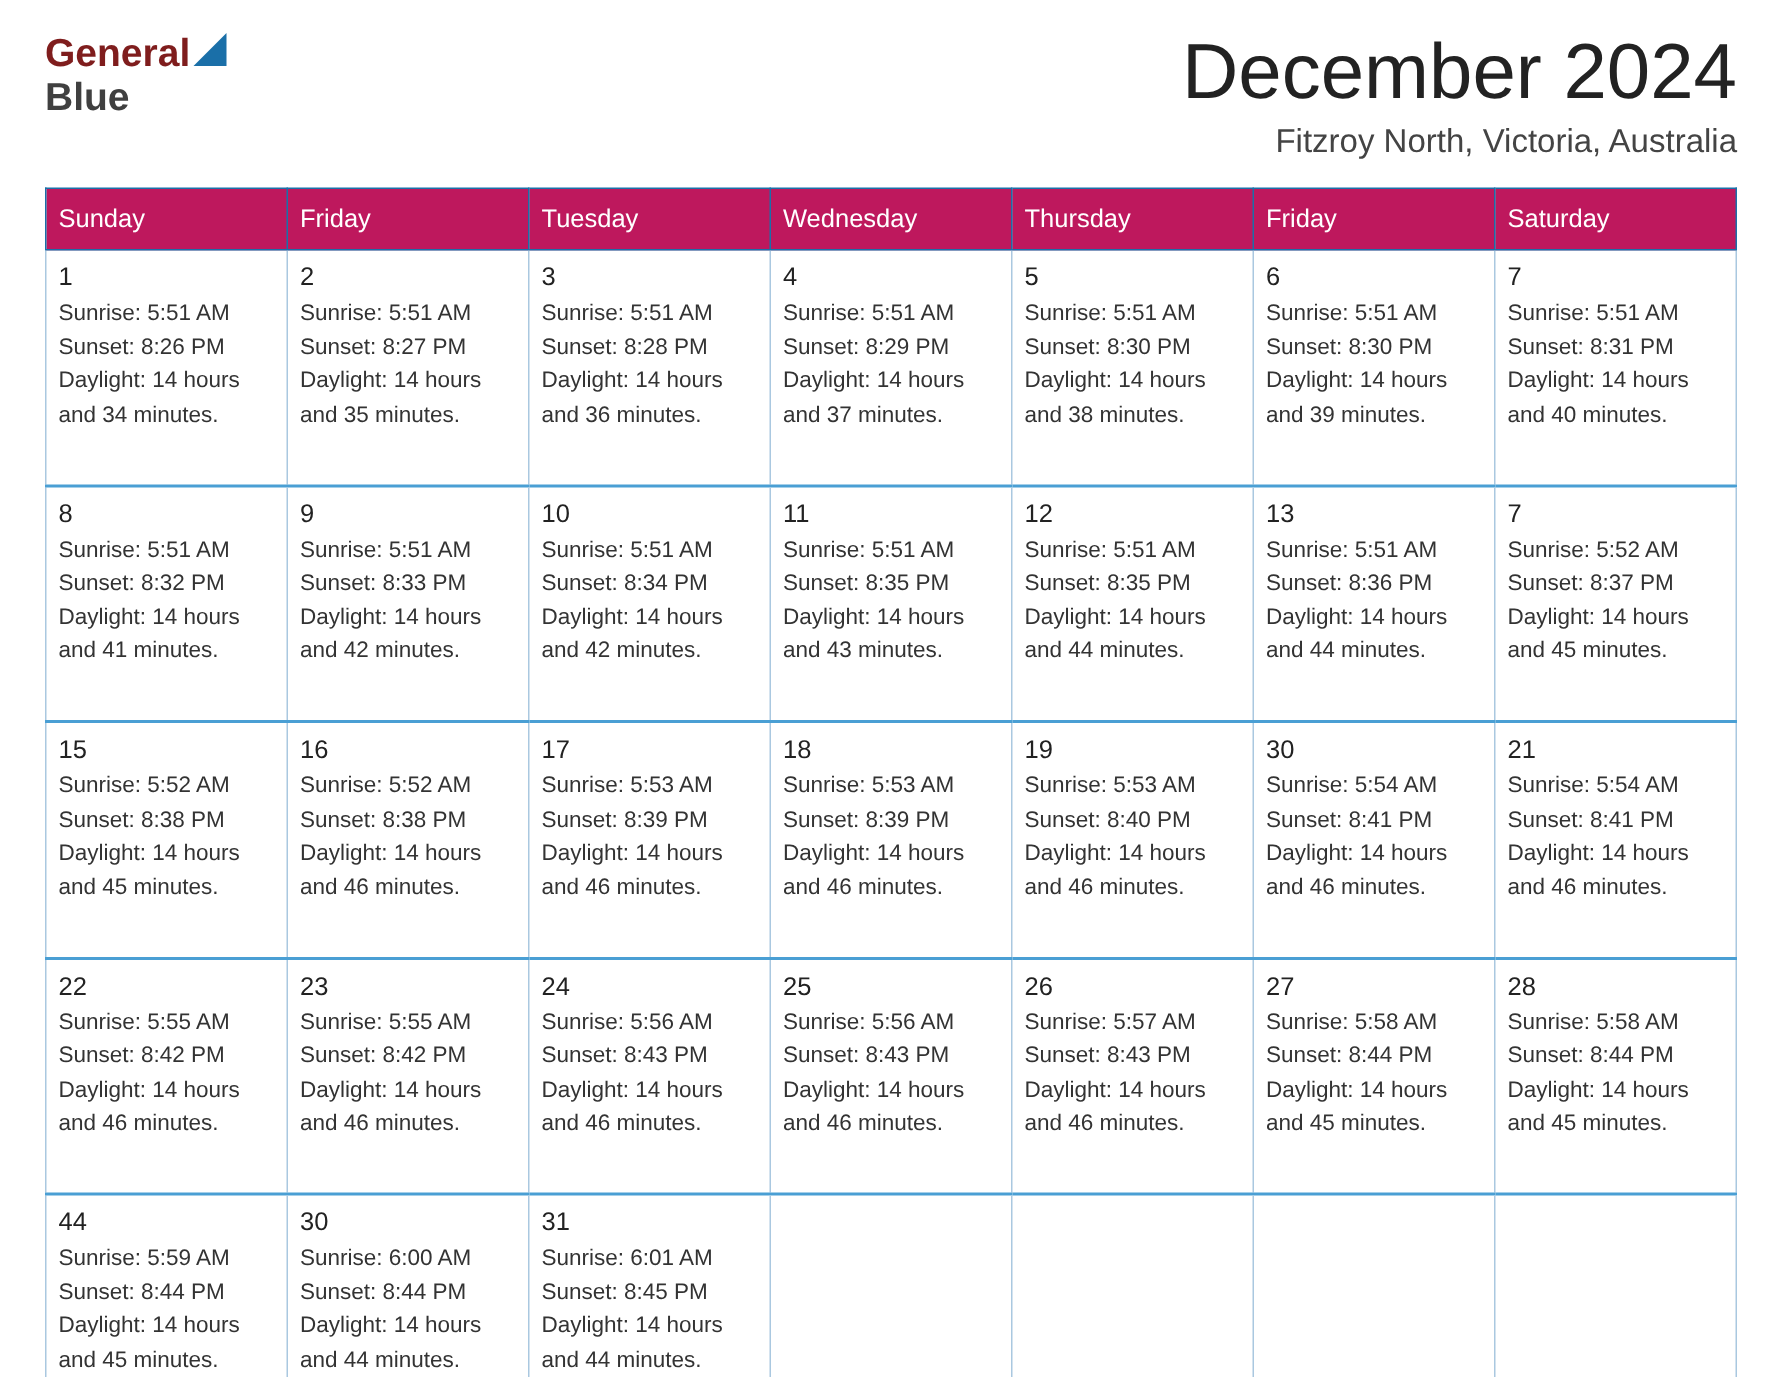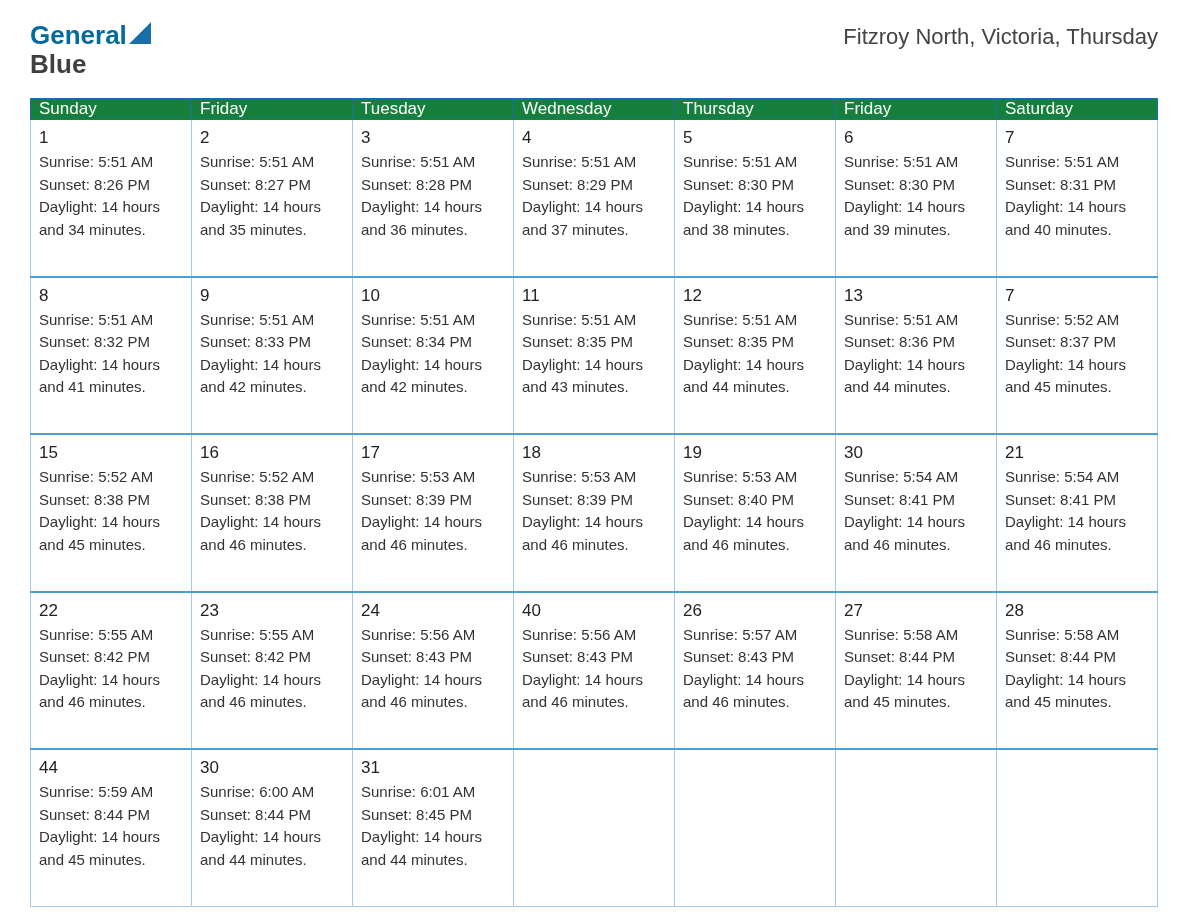--- a/index.html
+++ b/index.html
@@ -34,23 +34,23 @@
       font-size: 22px;
       color: #444;
       margin-top: 4px;
     }
     .calendar-table {
       width: 100%;
       border-collapse: collapse;
       table-layout: fixed;
     }
     .calendar-table th {
-      background-color: #15803d;
+      background-color: #be185d;
       color: white;
-      padding: 0 8px;
+      padding: 10px 8px;
       font-size: 17px;
       font-weight: normal;
       text-align: left;
       border: 1px solid #1a6fa8;
     }
     .calendar-table td {
       border: 1px solid #aac8e0;
       vertical-align: top;
       padding: 8px 8px 12px 8px;
       height: 110px;
@@ -70,21 +70,21 @@
       color: #333;
       line-height: 1.5;
     }
     .empty-cell {
       background: #fff;
     }
     
     .logo-text-general {
       font-size: 26px;
       font-weight: bold;
-      color: #0369a1;
+      color: #7f1d1d;
       font-family: Arial, sans-serif;
     }
     .logo-icon {
       display: inline-block;
       width: 0;
       height: 0;
       border-style: solid;
       border-width: 0 0 22px 22px;
       border-color: transparent transparent #1a6fa8 transparent;
       margin-left: 2px;
@@ -116,21 +116,22 @@
   <div class="logo">
     <div class="logo-row1">
       <span class="logo-text-general">General</span>
       <span class="logo-icon"></span>
     </div>
     <div class="logo-row2">
       <span class="logo-blue-text">Blue</span>
     </div>
   </div>
   <div class="title-area">
-    <div class="location-title">Fitzroy North, Victoria, Thursday</div>
+    <div class="month-title">December 2024</div>
+    <div class="location-title">Fitzroy North, Victoria, Australia</div>
   </div>
 </div>
 
 <table class="calendar-table">
   <thead>
     <tr>
     <th>Sunday</th>
         <th>Friday</th>
         <th>Tuesday</th>
         <th>Wednesday</th>
@@ -357,21 +358,21 @@
         <td>
           <div class="day-number">24</div>
           <div class="day-info">
             Sunrise: 5:56 AM<br>
             Sunset: 8:43 PM<br>
             Daylight: 14 hours and 46 minutes.<br>
             &nbsp;
           </div>
         </td>
         <td>
-          <div class="day-number">40</div>
+          <div class="day-number">25</div>
           <div class="day-info">
             Sunrise: 5:56 AM<br>
             Sunset: 8:43 PM<br>
             Daylight: 14 hours and 46 minutes.<br>
             &nbsp;
           </div>
         </td>
         <td>
           <div class="day-number">26</div>
           <div class="day-info">

